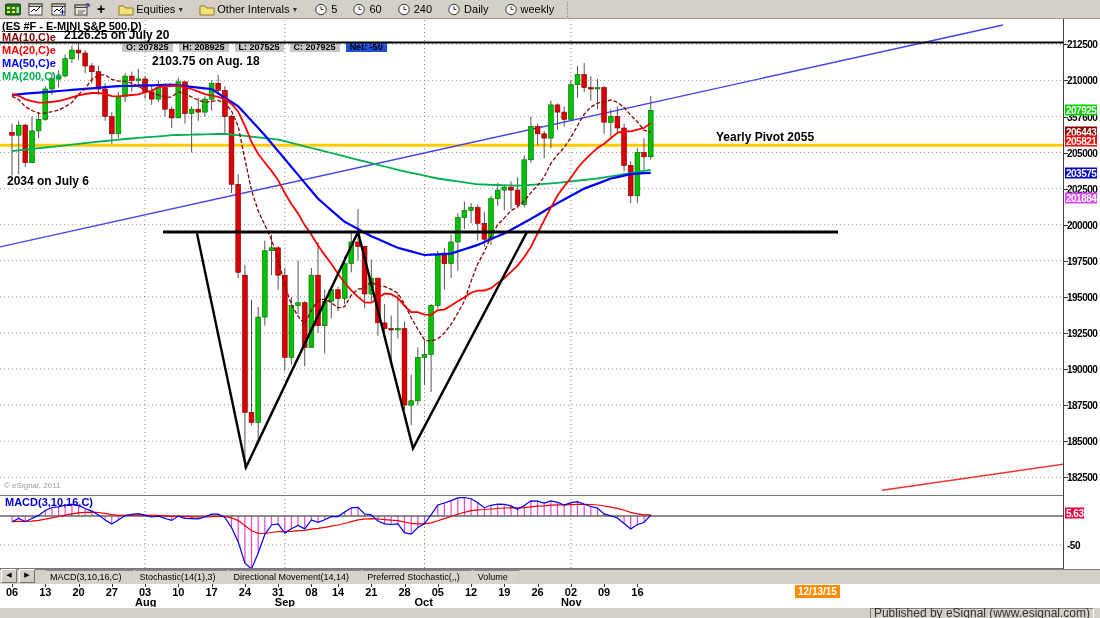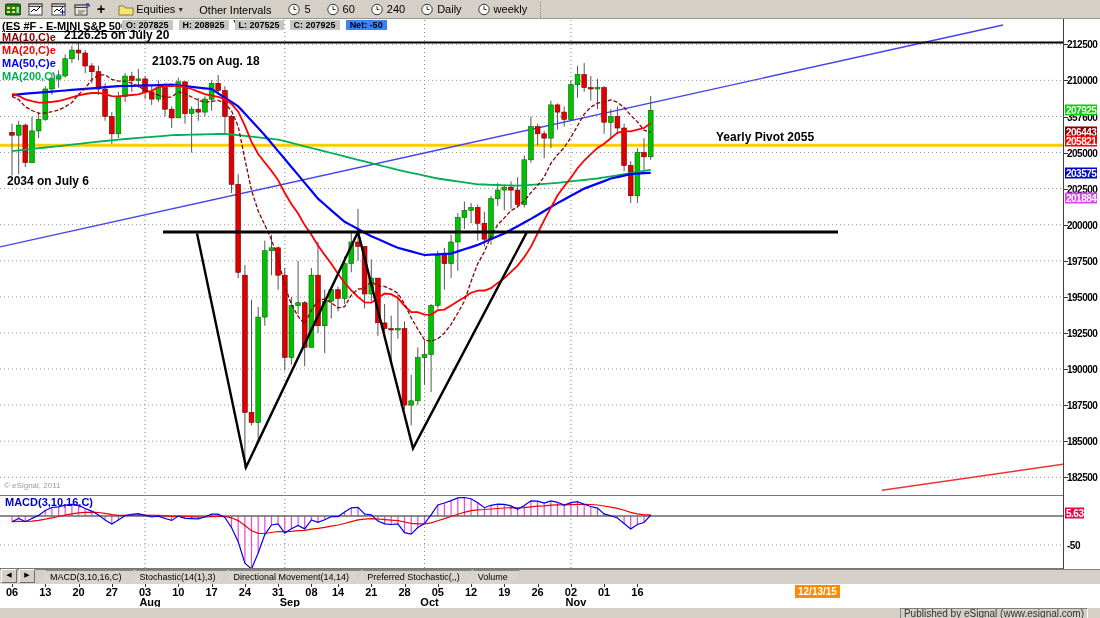--- a/index.html
+++ b/index.html
@@ -8,21 +8,21 @@
   .toolbar{position:absolute;left:0;top:0;width:1100px;height:19px;background:#d4d0c8;
            border-bottom:1px solid #9a968f;display:flex;align-items:center;gap:3px;padding-left:3px;box-sizing:border-box;}
   .tbtn{height:15px;display:flex;align-items:center;gap:2px;padding:0 2px;cursor:default;}
   .tb-label{font-size:11px;color:#000;}
   .tb-arrow{font-size:7px;color:#333;}
   .tb-sep{height:15px;border-left:1px dotted #888;margin-left:8px;}
   .titlebar{position:absolute;left:2px;top:20px;font-size:11px;font-weight:bold;color:#000;
             text-decoration:underline;white-space:nowrap;}
   .chips{position:absolute;left:122px;top:20px;display:flex;gap:6px;align-items:flex-end;}
   .chip{background:#c6c6c6;color:#000;font-size:9px;font-weight:bold;padding:0 4px;line-height:10px;white-space:nowrap;}
-  .chip.net{background:#3b82f6;}
+  .chip.net{background:#1d4ed8;margin-top:22px;}
   .ma-legend{position:absolute;left:2px;font-size:11px;font-weight:bold;white-space:nowrap;}
   .annot{position:absolute;font-size:12px;font-weight:bold;color:#000;white-space:nowrap;}
   .copyright{position:absolute;left:4px;top:481px;font-size:8px;color:#999;}
   .macd-label{position:absolute;left:5px;top:496px;font-size:11px;font-weight:bold;color:#0000cc;}
   #price-svg{position:absolute;left:0;top:20px;}
   #macd-svg{position:absolute;left:0;top:495px;}
   .axis{position:absolute;left:1063px;top:19px;width:37px;height:550px;background:#fff;
         border-left:1px solid #404040;box-sizing:border-box;}
   .axis .tick{position:absolute;left:3px;font-size:10px;font-weight:bold;color:#000;
               transform:translateY(-50%);white-space:nowrap;letter-spacing:-0.5px;}
@@ -34,27 +34,27 @@
   .tab-scroll{width:14px;height:12px;background:#d4d0c8;border:1px solid;
               border-color:#fff #6f6f6f #6f6f6f #fff;font-size:7px;line-height:10px;text-align:center;
               margin:0 1px 1px 1px;color:#000;}
   .tab{background:#d8d4cc;color:#000;font-size:9px;line-height:13px;padding:0 12px;
        clip-path:polygon(8px 0,100% 0,calc(100% - 8px) 100%,0 100%);margin-left:-6px;white-space:nowrap;
        border-top:1px solid #888;}
   .daterow{position:absolute;left:0;top:584px;width:1100px;height:23px;background:#fff;}
   .dtick{position:absolute;top:0;height:3px;border-left:1px solid #333;}
   .wlabel{position:absolute;top:2px;width:24px;margin-left:-12px;text-align:center;
           font-size:11px;font-weight:bold;color:#000;}
-  .mlabel{position:absolute;top:12px;width:30px;margin-left:-15px;text-align:center;
+  .mlabel{position:absolute;top:12px;width:30px;margin-left:-15px;
           font-size:11px;font-weight:bold;color:#000;}
   .datebadge{position:absolute;left:795px;top:1px;background:#ff8c00;color:#fff;
              font-size:10px;font-weight:bold;padding:0 3px;line-height:13px;}
   .statusbar{position:absolute;left:0;top:607px;width:1100px;height:11px;background:#d4d0c8;
              border-top:1px solid #fff;box-sizing:border-box;}
-  .published{position:absolute;right:12px;top:0;font-size:10px;color:#333;border:1px solid;
+  .published{position:absolute;right:6px;top:0;font-size:12px;color:#333;border:1px solid;
              border-color:#808080 #fff #fff #808080;padding:0 3px;line-height:9px;background:#d4d0c8;}
   
   .icon16{width:16px;height:13px;display:inline-block;}
 </style>
 </head>
 <body>
 
 <div class="toolbar">
   <span class="tbtn">
       <svg class="icon16" viewBox="0 0 16 13">
@@ -90,21 +90,21 @@
       </svg>
     </span>
   <span class="tbtn" style="font-size:14px;font-weight:bold;">+</span>
   <span class="tbtn" style="margin-left:6px;">
     <svg class="icon16" viewBox="0 0 16 13">
         <path d="M1,3 l5,0 l1.5,2 l7.5,0 l0,7 l-14,0 z" fill="#f5e27a" stroke="#8a7a2a"></path>
       </svg>
     <span class="tb-label">Equities</span>
     <span class="tb-arrow">▼</span>
   </span>
-  <span class="tbtn" style="margin-left:8px;flex-direction:column;">
+  <span class="tbtn" style="margin-left:8px;">
     <svg class="icon16" viewBox="0 0 16 13">
         <path d="M1,3 l5,0 l1.5,2 l7.5,0 l0,7 l-14,0 z" fill="#f5e27a" stroke="#8a7a2a"></path>
       </svg>
     <span class="tb-label">Other Intervals</span>
     <span class="tb-arrow">▼</span>
   </span>
   <span id="interval-buttons" style="display:flex;align-items:center;gap:2px;margin-left:8px;">
       <span class="tbtn">
      <svg class="icon16" viewBox="0 0 16 13">
        <circle cx="8" cy="6.5" r="5.2" fill="#fff" stroke="#333"></circle>
@@ -588,21 +588,21 @@
     <span class="wlabel" style="left:437.8px">05</span>
     <span class="dtick" style="left:471.1px"></span>
     <span class="wlabel" style="left:471.1px">12</span>
     <span class="dtick" style="left:504.3px"></span>
     <span class="wlabel" style="left:504.3px">19</span>
     <span class="dtick" style="left:537.6px"></span>
     <span class="wlabel" style="left:537.6px">26</span>
     <span class="dtick" style="left:570.9px"></span>
     <span class="wlabel" style="left:570.9px">02</span>
     <span class="dtick" style="left:604.1px"></span>
-    <span class="wlabel" style="left:604.1px">01</span>
+    <span class="wlabel" style="left:604.1px">09</span>
     <span class="dtick" style="left:637.4px"></span>
     <span class="wlabel" style="left:637.4px">16</span>
     <span class="mlabel" style="left:150.1px">Aug</span>
     <span class="mlabel" style="left:289.8px">Sep</span>
     <span class="mlabel" style="left:429.5px">Oct</span>
     <span class="mlabel" style="left:575.9px">Nov</span>
   <span class="datebadge">12/13/15</span>
 </div>
 
 <div class="statusbar">

